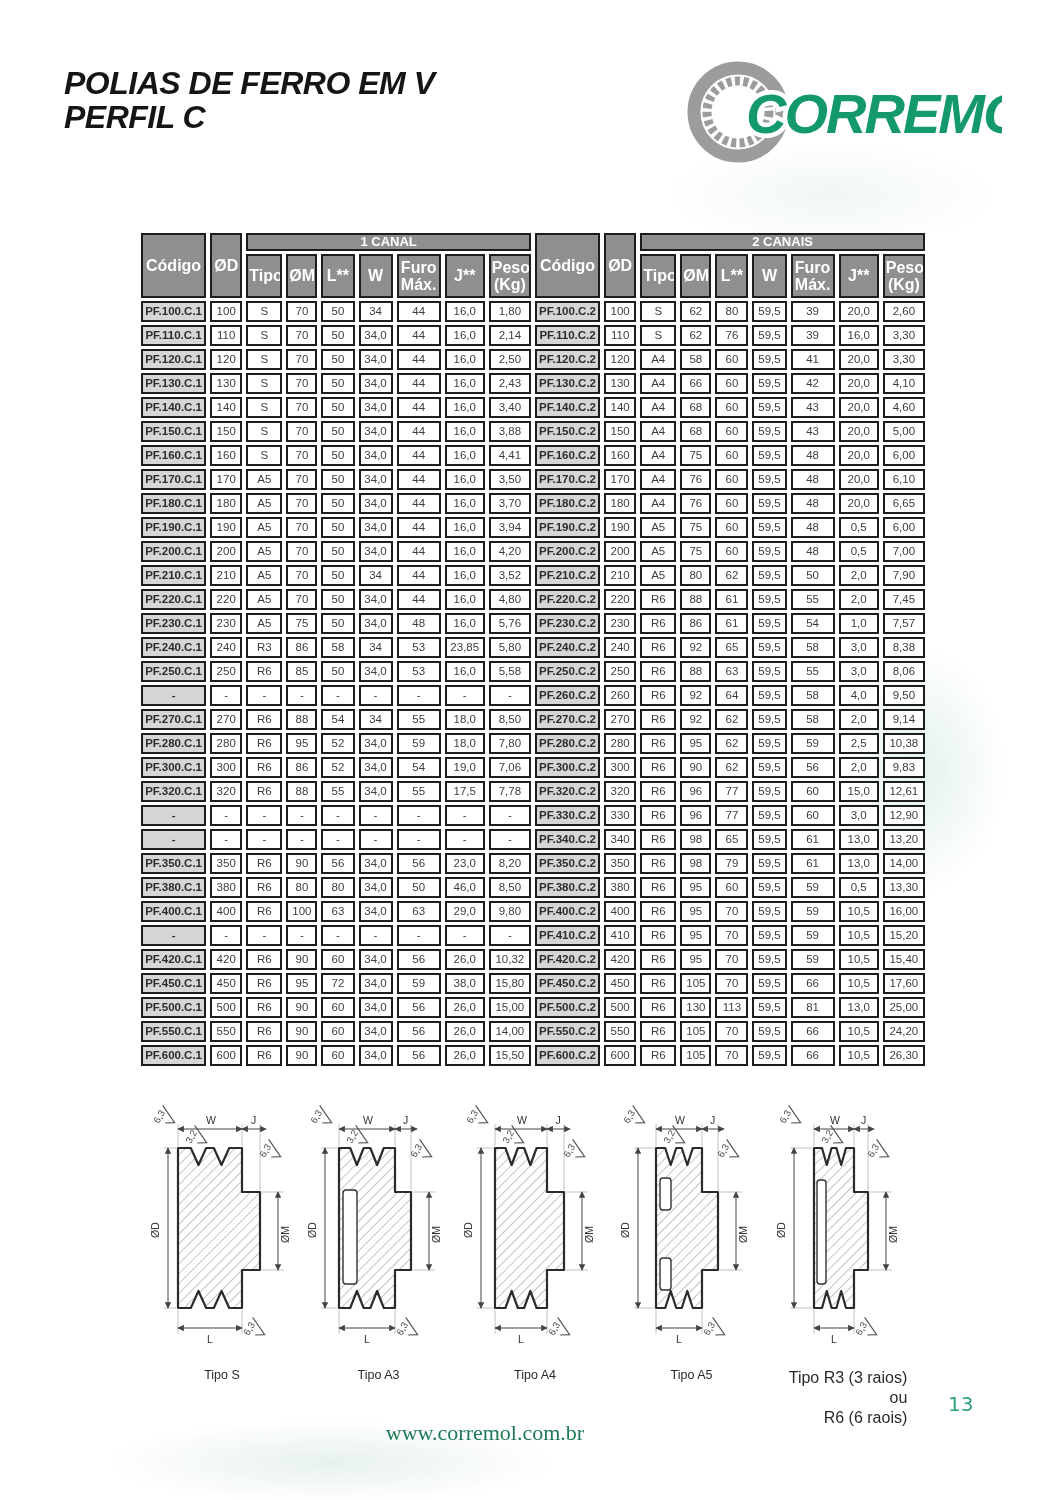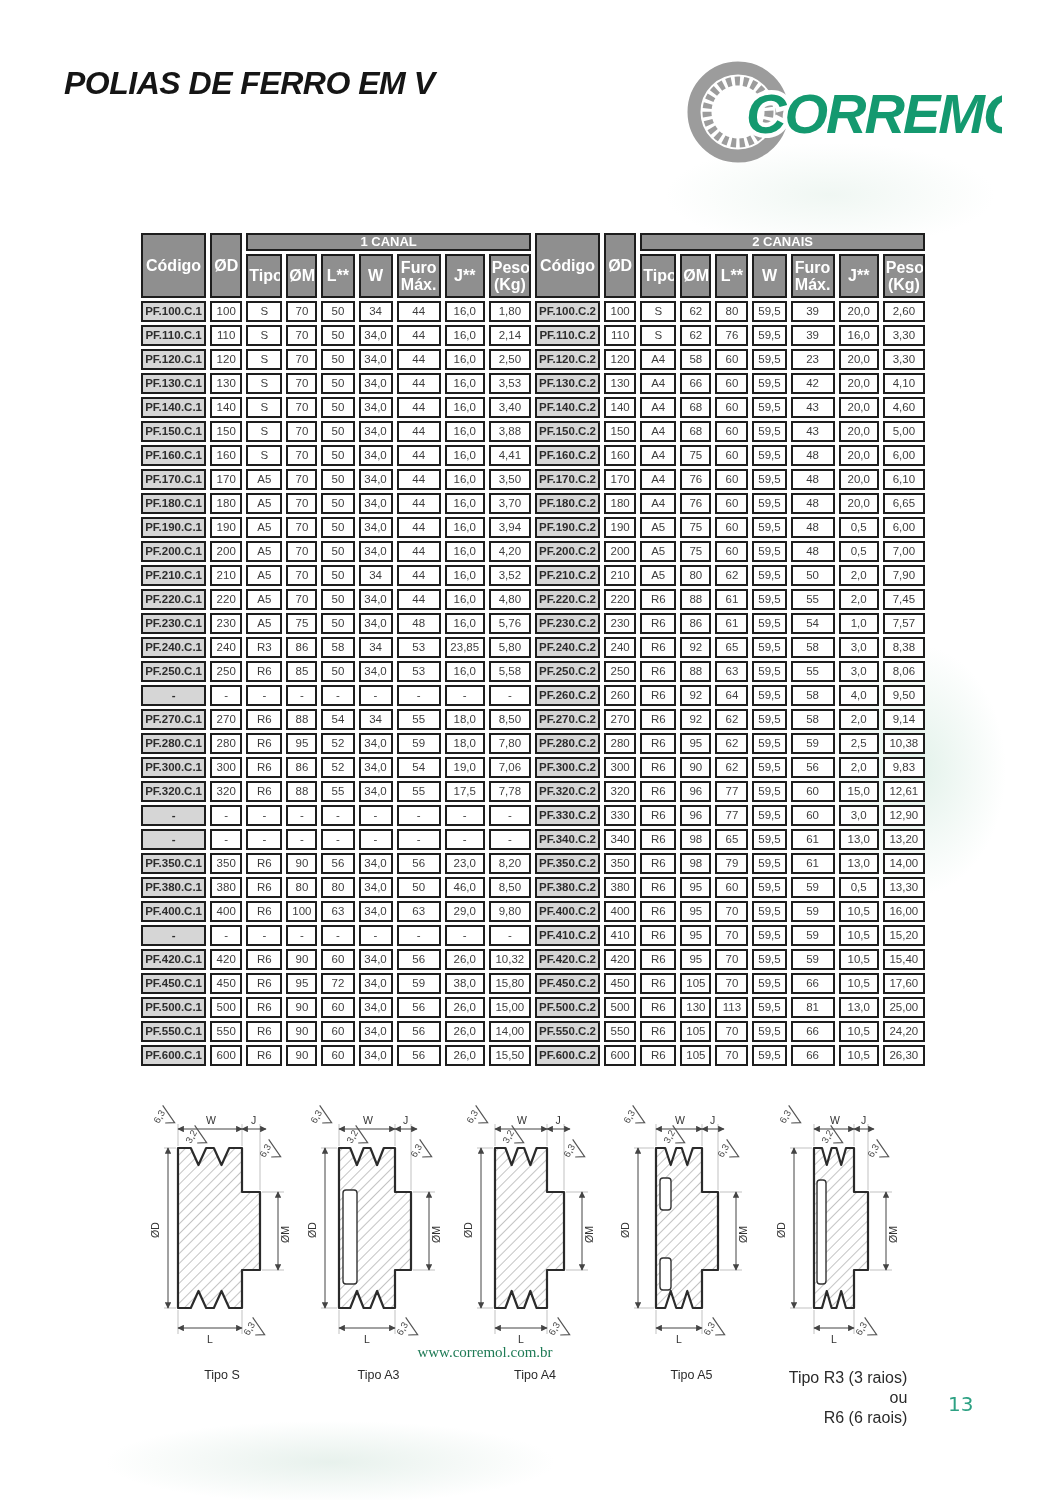--- a/index.html
+++ b/index.html
@@ -43,33 +43,34 @@
   .diagrams {
     position:absolute; left:146px; top:1098px; width:778px; height:300px;
     display:flex; justify-content:space-between; align-items:flex-start;
   }
   .diagram { display:flex; flex-direction:column; align-items:center; }
   .diagram .caption { margin-top:8px; font-size:12.5px; color:#2a2a2a; text-align:right; line-height:1.25; }
   .diagram.small .caption { font-size:16px; }
 
   
   .site {
-    position:absolute; left:195px; top:1344px; width:580px; text-align:center;
-    font-family:"Liberation Serif", serif; font-size:15px; color:#1e7a55;
+    position:absolute; left:195px; top:1420px; width:580px; text-align:center;
+    font-family:"Liberation Serif", serif; font-size:22px; color:#1e7a55;
   }
   .page-number {
     position:absolute; left:948px; top:1392px; width:60px;
     font-size:20px; color:#2da183; font-family:"DejaVu Sans", sans-serif;
   }
 </style>
 </head>
 <body>
 
 <div class="page-title">
   <div>POLIAS DE FERRO EM V</div>
+  <div>PERFIL C</div>
 </div>
 
 <div class="logo">
   <svg width="316" height="152" viewBox="0 0 316 152">
     <circle cx="52" cy="78" r="44" fill="none" stroke="#9c9c9c" stroke-width="13"></circle>
     <circle cx="52" cy="78" r="31" fill="none" stroke="#9c9c9c" stroke-width="9" stroke-dasharray="5 3.4"></circle>
     <text x="60" y="99" font-family="Liberation Sans, sans-serif" font-size="56" font-weight="bold" font-style="italic" letter-spacing="-2" fill="#14996f" stroke="#ffffff" stroke-width="9" paint-order="stroke">CORREMOL</text>
   </svg>
 </div>
 
@@ -171,34 +172,34 @@
           <td class="val">34,0</td>
           <td class="val">44</td>
           <td class="val">16,0</td>
           <td class="val">2,50</td>
           <td class="code">PF.120.C.2</td>
           <td class="val">120</td>
           <td class="val">A4</td>
           <td class="val">58</td>
           <td class="val">60</td>
           <td class="val">59,5</td>
-          <td class="val">23</td>
+          <td class="val">41</td>
           <td class="val">20,0</td>
           <td class="val">3,30</td>
         </tr>
         <tr>
           <td class="code">PF.130.C.1</td>
           <td class="val">130</td>
           <td class="val">S</td>
           <td class="val">70</td>
           <td class="val">50</td>
           <td class="val">34,0</td>
           <td class="val">44</td>
           <td class="val">16,0</td>
-          <td class="val">3,53</td>
+          <td class="val">2,43</td>
           <td class="code">PF.130.C.2</td>
           <td class="val">130</td>
           <td class="val">A4</td>
           <td class="val">66</td>
           <td class="val">60</td>
           <td class="val">59,5</td>
           <td class="val">42</td>
           <td class="val">20,0</td>
           <td class="val">4,10</td>
         </tr>

